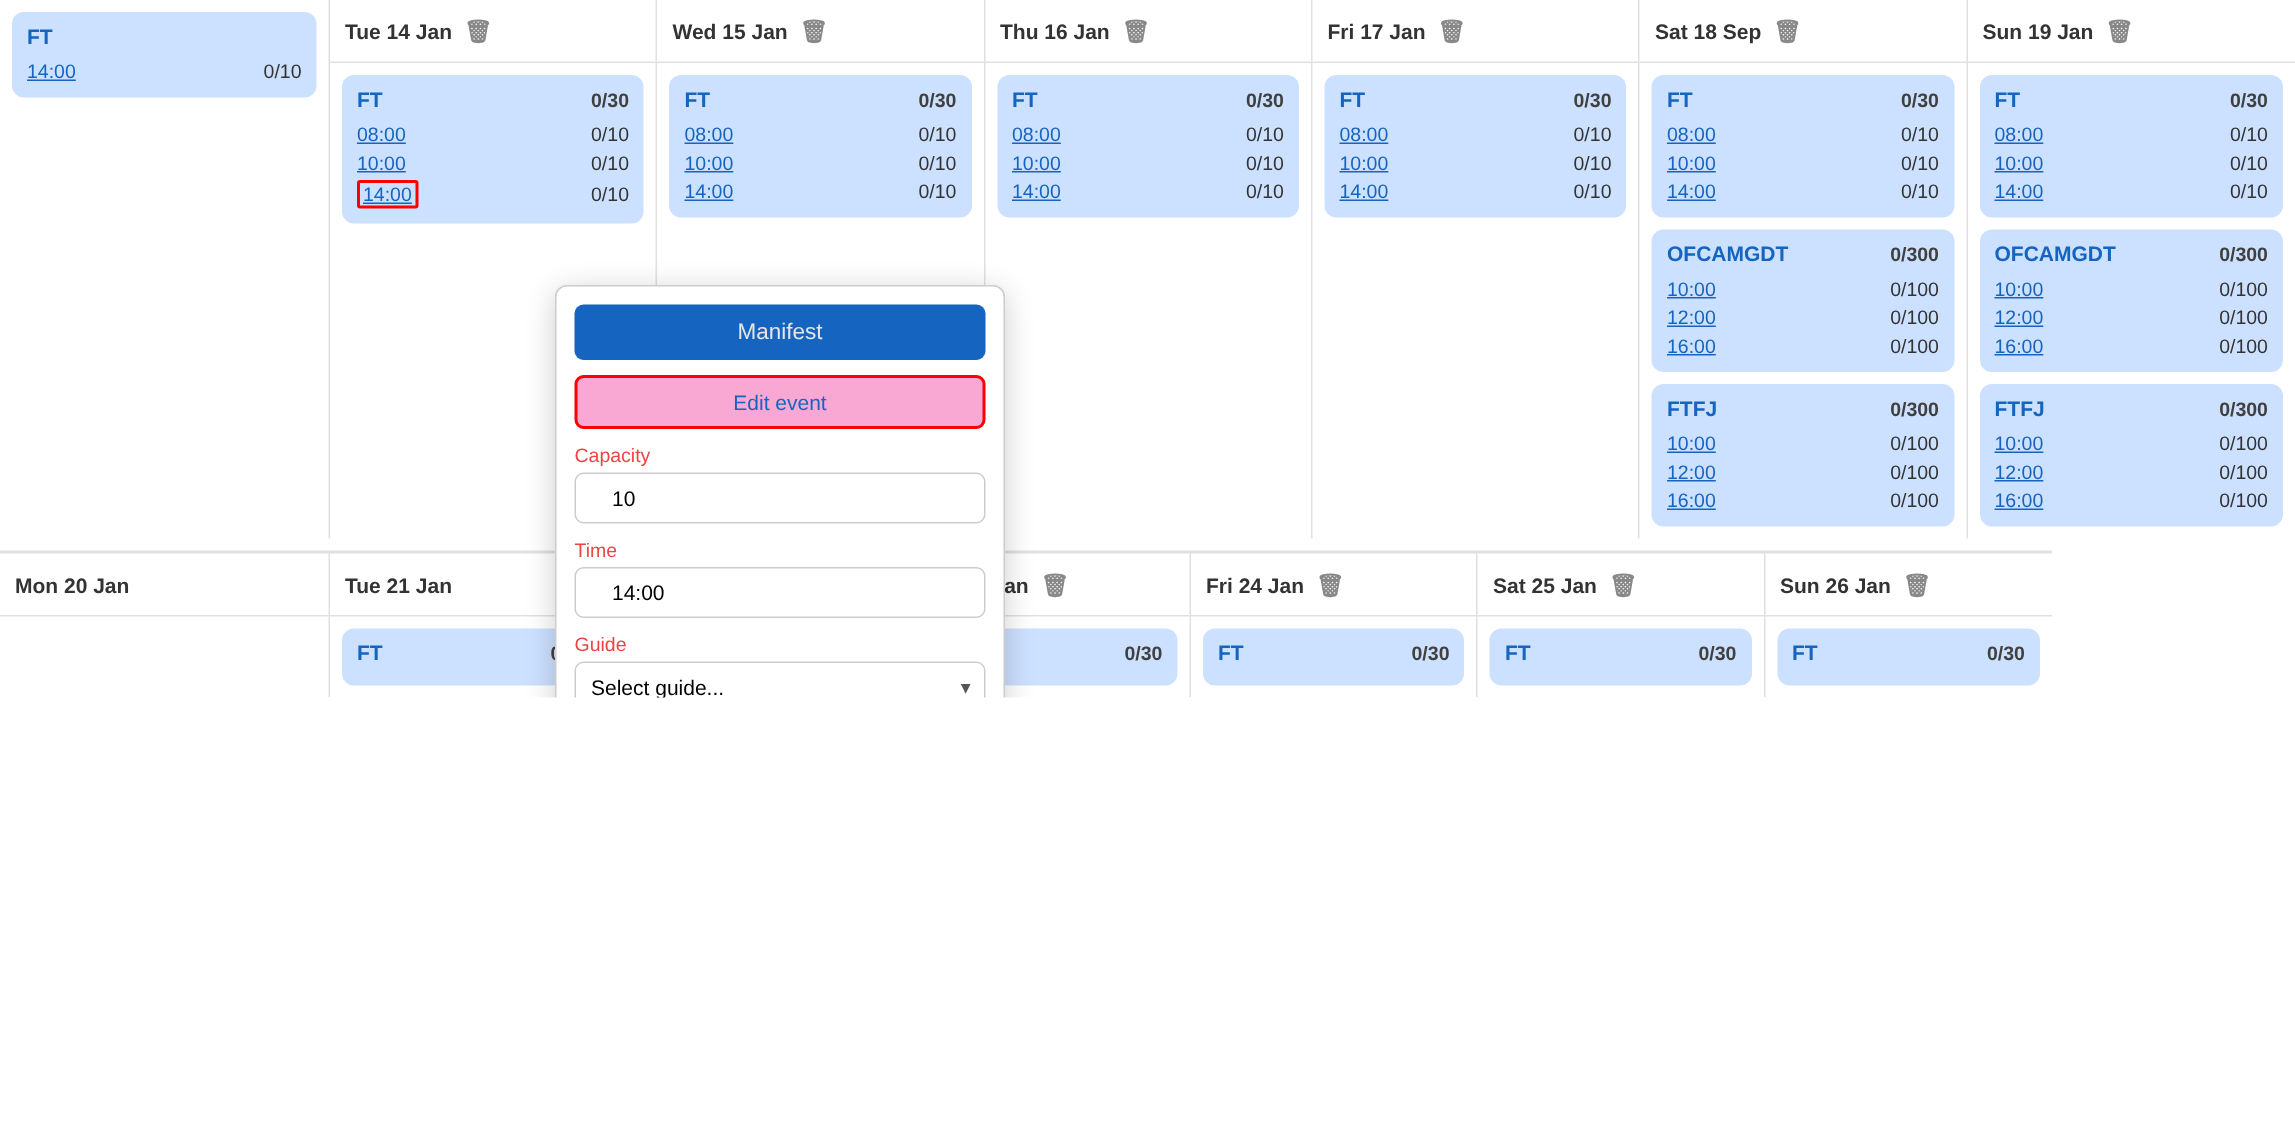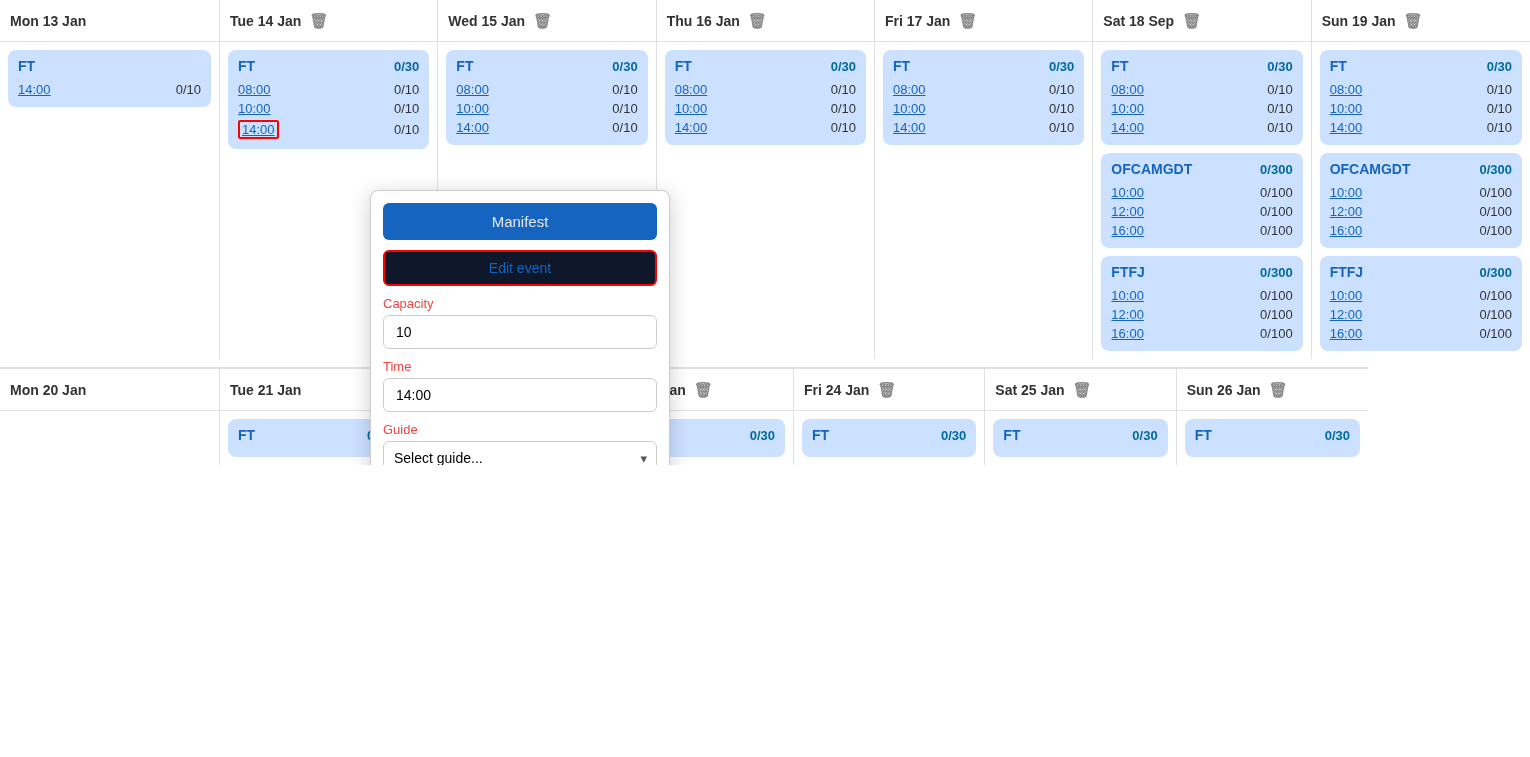--- a/index.html
+++ b/index.html
@@ -39,21 +39,21 @@
     }
 
     .event-title {
       font-weight: bold;
       color: #1565c0;
       font-size: 14px;
     }
 
     .event-capacity {
       font-weight: bold;
-      color: #0369a1;
+      color: #404040;
       font-size: 13px;
     }
 
     .event-row {
       display: flex;
       justify-content: space-between;
       align-items: center;
       padding: 2px 0;
     }
 
@@ -92,41 +92,41 @@
       width: 100%;
       padding: 10px;
       font-size: 15px;
       font-weight: normal;
       cursor: pointer;
       margin-bottom: 10px;
     }
 
     .popup-edit-btn {
       border: 2px solid red;
-      background: #0f172a;
+      background: #f9a8d4;
       color: #1565c0;
       border-radius: 6px;
       width: 100%;
       padding: 8px;
       font-size: 14px;
       cursor: pointer;
       margin-bottom: 10px;
     }
 
     .popup-label {
       font-size: 13px;
       color: #ef4444;
       margin-bottom: 4px;
     }
 
     .popup-input {
       width: 100%;
       border: 1px solid #ccc;
       border-radius: 6px;
-      padding: 8px 12px;
+      padding: 8px 24px;
       font-size: 14px;
       margin-bottom: 10px;
       outline: none;
     }
 
     .popup-select-wrapper {
       position: relative;
       margin-bottom: 10px;
     }
 
@@ -162,23 +162,20 @@
     }
   </style>
 </head>
 <body>
 
 <div style="position:relative; width:1530px; overflow:hidden;">
 
   <div style="display:grid; grid-template-columns: 220px repeat(6, 1fr); width:1530px;">
 
     <div class="col-mon13" style="border-right:1px solid #e0e0e0;">
-      <div class="day-header">
-        <span>Mon 13 Jan</span>
-      </div>
       <div class="event-card">
         <div class="event-card-header">
           <span class="event-title">FT</span>
           <span class="event-capacity"></span>
         </div>
         <div class="event-row">
           <span class="event-time">14:00</span>
           <span class="event-slots">0/10</span>
         </div>
       </div>

